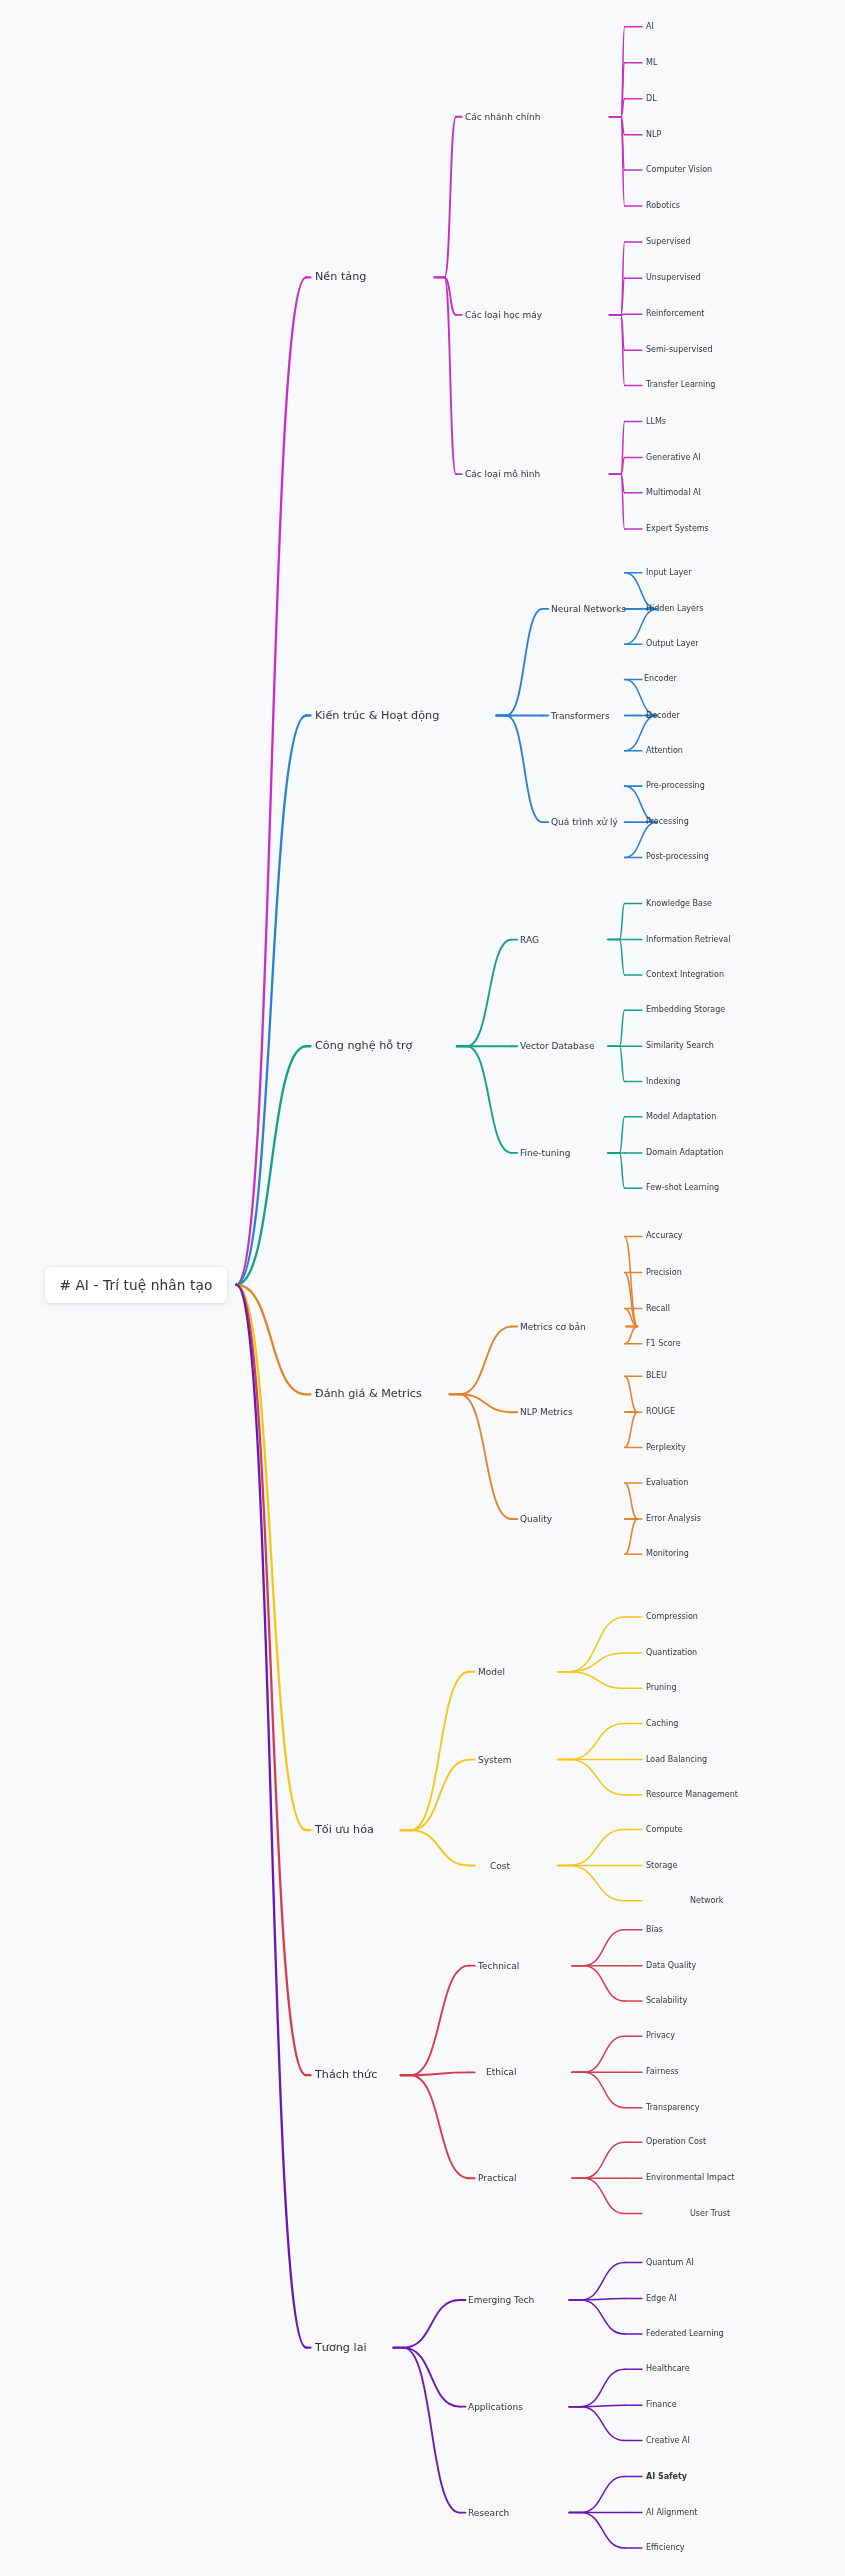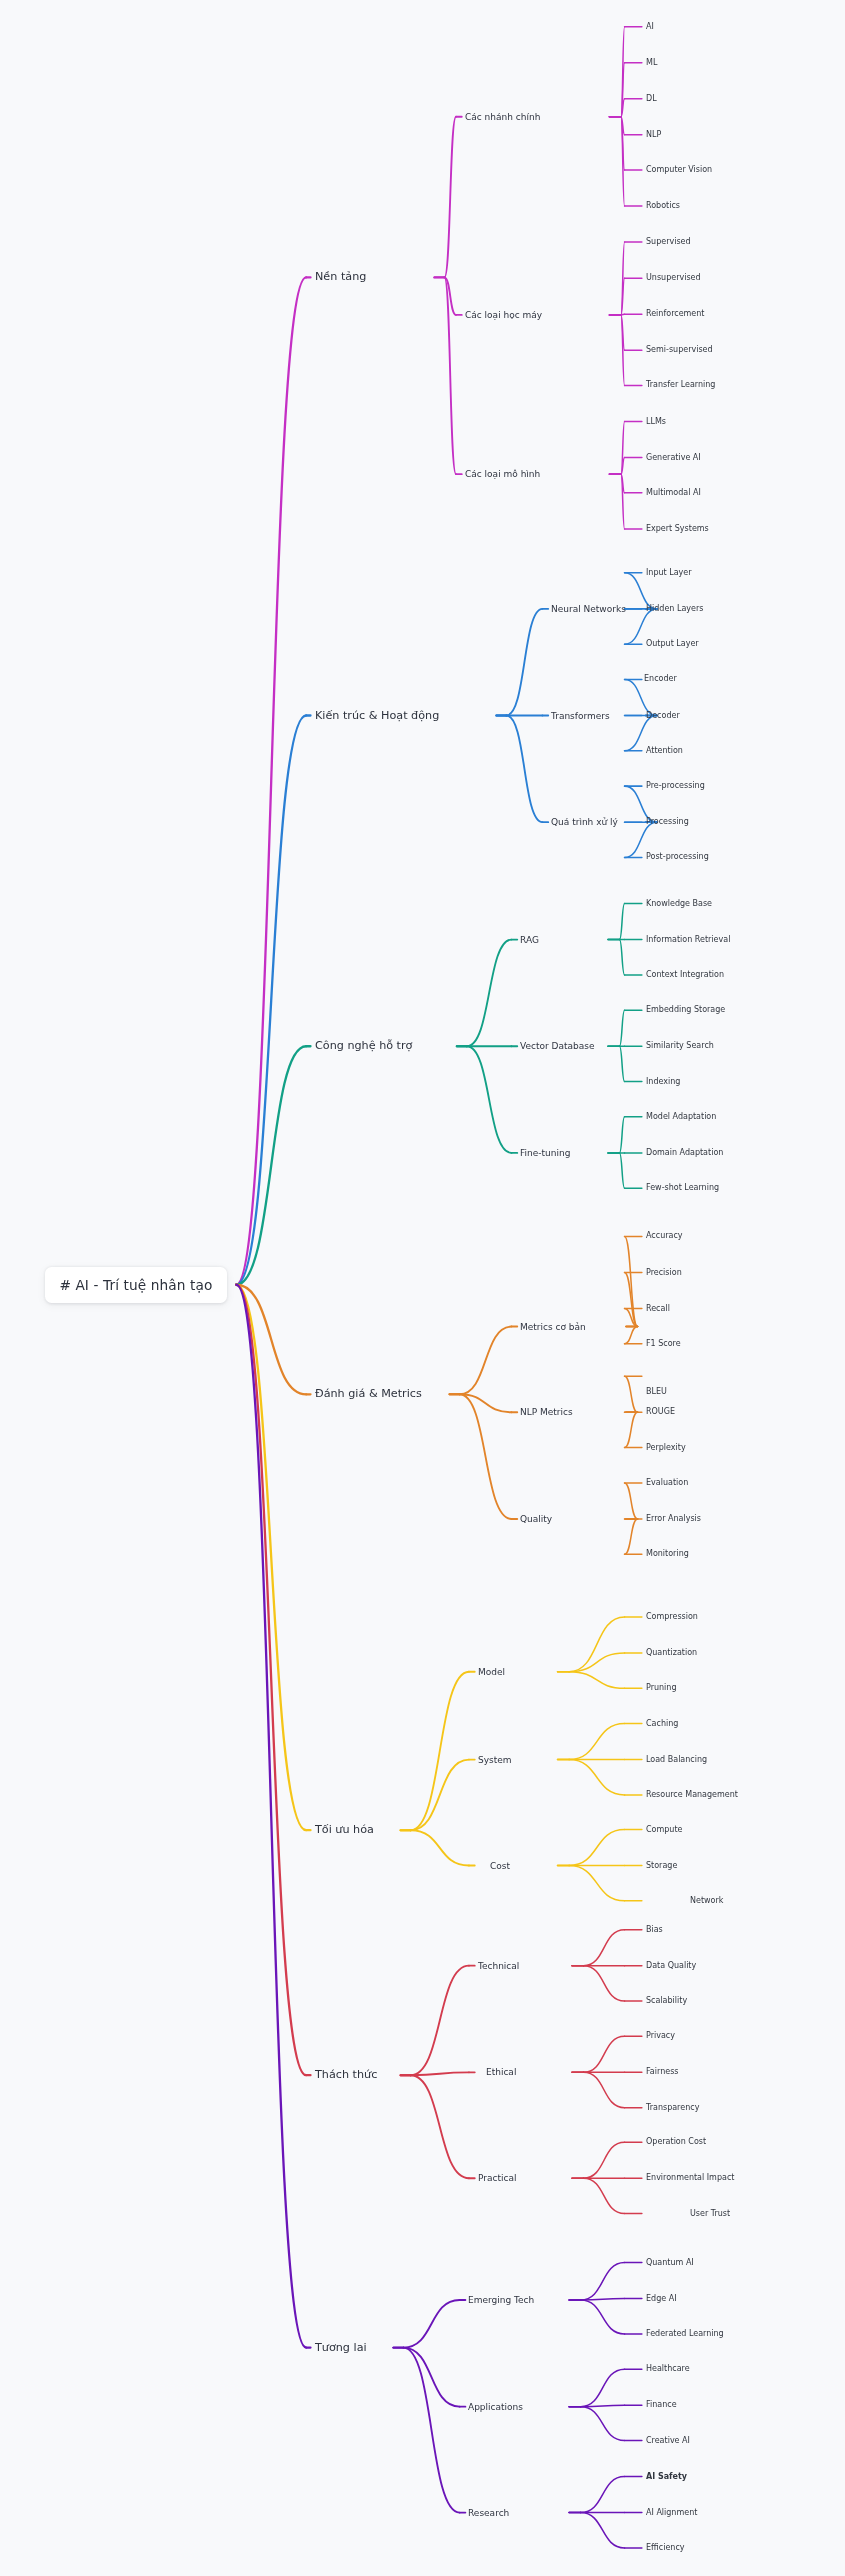--- a/index.html
+++ b/index.html
@@ -374,21 +374,21 @@
       <div class="node lvl3" style="left: 646px; top: 1117px;">Model Adaptation</div>
       <div class="node lvl3" style="left: 646px; top: 1153px;">Domain Adaptation</div>
       <div class="node lvl3" style="left: 646px; top: 1188px;">Few-shot Learning</div>
       <div class="node lvl1" style="left: 315px; top: 1394px;">Đánh giá &amp; Metrics</div>
       <div class="node lvl2" style="left: 520px; top: 1327px;">Metrics cơ bản</div>
       <div class="node lvl3" style="left: 646px; top: 1236px;">Accuracy</div>
       <div class="node lvl3" style="left: 646px; top: 1273px;">Precision</div>
       <div class="node lvl3" style="left: 646px; top: 1309px;">Recall</div>
       <div class="node lvl3" style="left: 646px; top: 1344px;">F1 Score</div>
       <div class="node lvl2" style="left: 520px; top: 1412px;">NLP Metrics</div>
-      <div class="node lvl3" style="left: 646px; top: 1376px; margin-top: 16px;">BLEU</div>
+      <div class="node lvl3" style="left: 646px; top: 1376px;">BLEU</div>
       <div class="node lvl3" style="left: 646px; top: 1412px;">ROUGE</div>
       <div class="node lvl3" style="left: 646px; top: 1448px;">Perplexity</div>
       <div class="node lvl2" style="left: 520px; top: 1519px;">Quality</div>
       <div class="node lvl3" style="left: 646px; top: 1483px;">Evaluation</div>
       <div class="node lvl3" style="left: 646px; top: 1554px;">Monitoring</div>
       <div class="node lvl3" style="left: 646px; top: 1519px;">Error Analysis</div>
       <div class="node lvl1" style="left: 315px; top: 1830px;">Tối ưu hóa</div>
       <div class="node lvl2" style="left: 478px; top: 1672px;">Model</div>
       <div class="node lvl3" style="left: 646px; top: 1617px;">Compression</div>
       <div class="node lvl3" style="left: 646px; top: 1653px;">Quantization</div>

